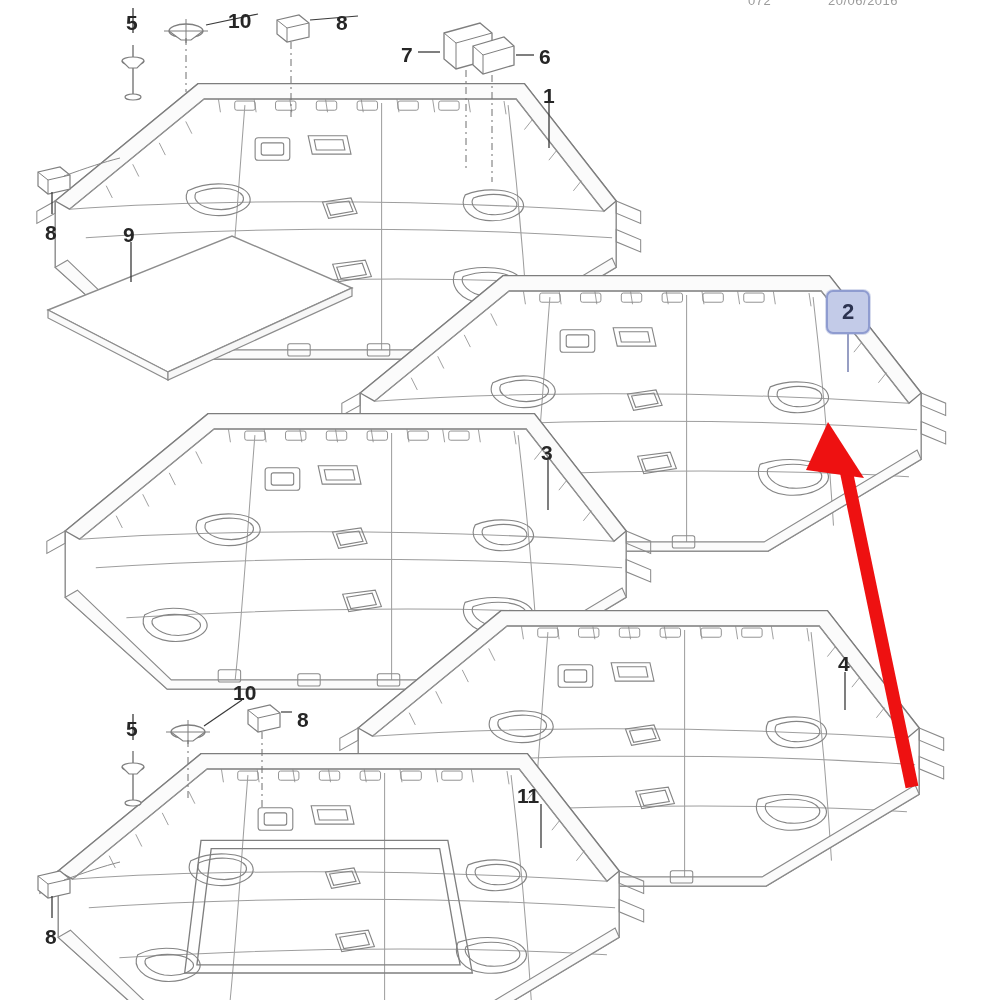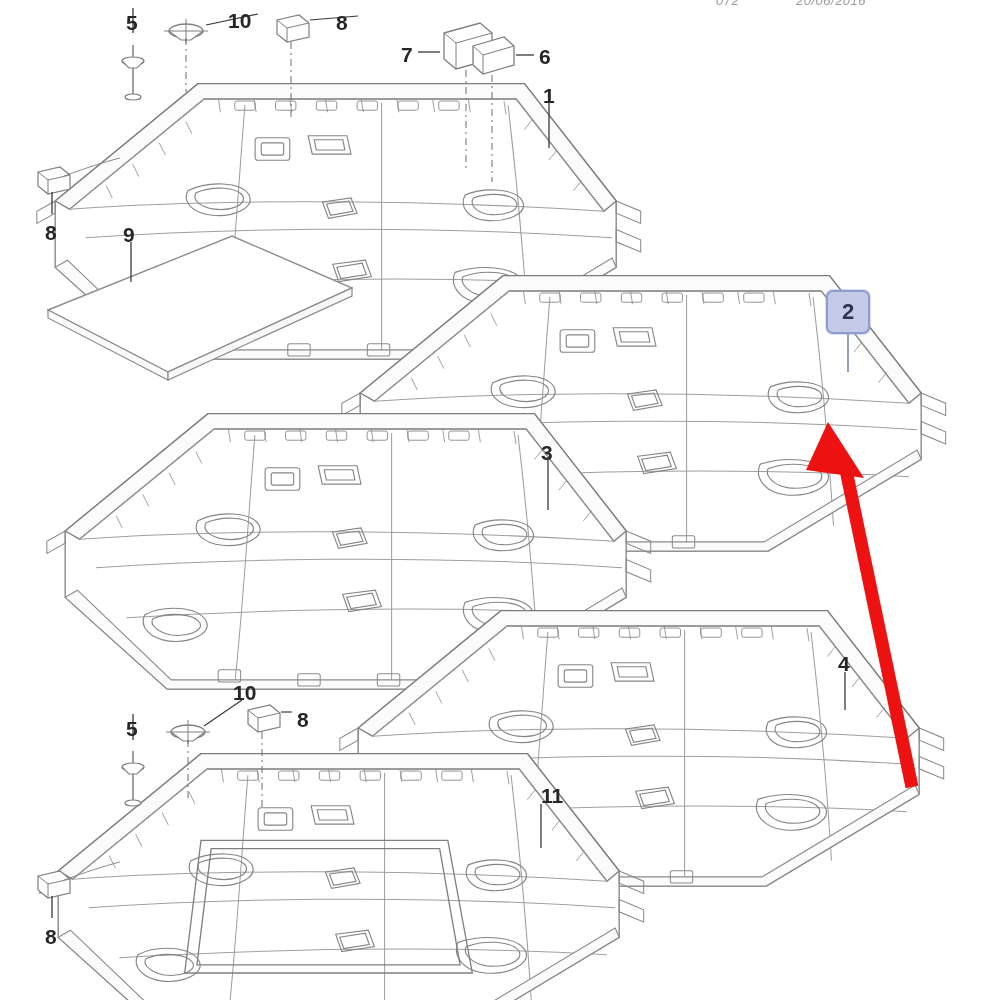--- a/index.html
+++ b/index.html
@@ -56,25 +56,24 @@
     font-family: "Liberation Sans", sans-serif;
     font-size: 13px;
     color: #9b9b9b;
     letter-spacing: 0.5px;
     white-space: nowrap;
     overflow: hidden;
   }
   .clip-header {
     position: absolute;
     top: 0;
-    left: 668px;
+    left: 700px;
     width: 300px;
     height: 16px;
     overflow: hidden;
-    font-style: italic;
   }
   .clip-header .header-text {
     top: -7px;
   }
 </style>
 </head>
 <body>
 
 <div id="stage">
 
@@ -332,18 +331,18 @@
   <div class="callout" style="left:401px; top:44px;">7</div>
   <div class="callout" style="left:539px; top:46px;">6</div>
   <div class="callout" style="left:543px; top:85px;">1</div>
   <div class="callout" style="left:45px;  top:222px;">8</div>
   <div class="callout" style="left:123px; top:224px;">9</div>
   <div class="callout" style="left:541px; top:442px;">3</div>
   <div class="callout" style="left:838px; top:653px;">4</div>
   <div class="callout" style="left:233px; top:682px;">10</div>
   <div class="callout" style="left:126px; top:718px;">5</div>
   <div class="callout" style="left:297px; top:709px;">8</div>
-  <div class="callout" style="left:541px; top:785px;text-align:center;">11</div>
+  <div class="callout" style="left:517px; top:785px;text-align:center;">11</div>
   <div class="callout" style="left:45px;  top:926px;">8</div>
 
   <div class="highlight-badge" style="left:826px; top:290px;">2</div>
 
 </div>
 
 </body></html>

